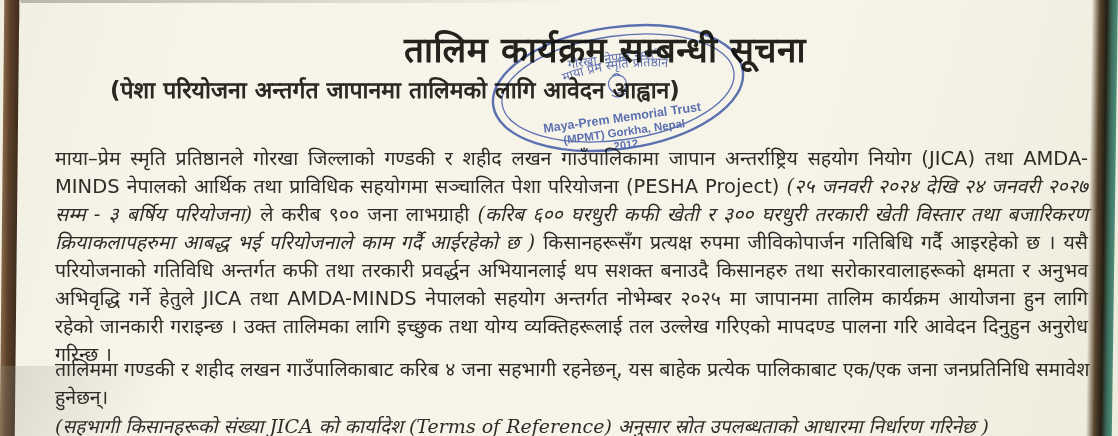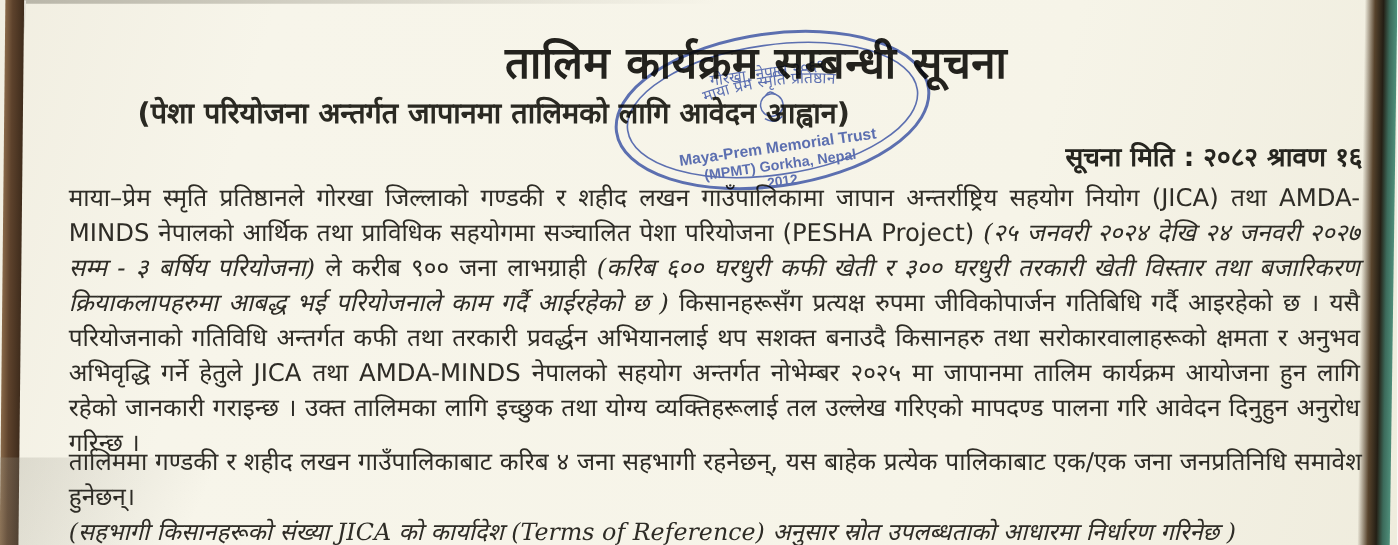--- a/index.html
+++ b/index.html
@@ -75,21 +75,20 @@
 
   <div class="top-line"></div>
   <div class="edge-left-cap"></div>
   <div class="edge-left"></div>
   <div class="edge-right"></div>
   <div class="fold-shadow"></div>
 
   <div class="content">
     <h1 class="title">तालिम कार्यक्रम सम्बन्धी सूचना</h1>
     <h2 class="subtitle">(पेशा परियोजना अन्तर्गत जापानमा तालिमको लागि आवेदन आह्वान)</h2>
-    <div class="date-line">सूचना मिति :  २०८२ श्रावण १६</div>
 
     <p class="body-par"><span class="normal">माया–प्रेम स्मृति प्रतिष्ठानले गोरखा जिल्लाको गण्डकी र शहीद लखन गाउँपालिकामा जापान अन्तर्राष्ट्रिय सहयोग नियोग (JICA) तथा AMDA-MINDS नेपालको आर्थिक तथा प्राविधिक सहयोगमा सञ्चालित पेशा परियोजना (PESHA Project) </span><span class="italic">(२५ जनवरी २०२४ देखि २४ जनवरी २०२७ सम्म - ३ बर्षिय परियोजना)</span><span class="normal"> ले करीब ९०० जना लाभग्राही </span><span class="italic">(करिब ६०० घरधुरी कफी खेती र ३०० घरधुरी तरकारी खेती विस्तार तथा बजारिकरण  क्रियाकलापहरुमा आबद्ध भई परियोजनाले काम गर्दै आईरहेको छ )</span><span class="normal"> किसानहरूसँग प्रत्यक्ष रुपमा जीविकोपार्जन गतिबिधि गर्दै आइरहेको छ । यसै परियोजनाको गतिविधि अन्तर्गत  कफी तथा तरकारी प्रवर्द्धन अभियानलाई थप सशक्त बनाउदै किसानहरु  तथा सरोकारवालाहरूको  क्षमता र अनुभव अभिवृद्धि गर्ने हेतुले JICA तथा AMDA-MINDS नेपालको सहयोग अन्तर्गत नोभेम्बर २०२५ मा जापानमा तालिम कार्यक्रम आयोजना हुन लागि रहेको जानकारी गराइन्छ । उक्त तालिमका लागि इच्छुक तथा योग्य व्यक्तिहरूलाई तल उल्लेख गरिएको मापदण्ड पालना गरि आवेदन दिनुहुन अनुरोध गरिन्छ ।</span></p>
 
     <div class="participants">
       <div class="line1">तालिममा गण्डकी र शहीद लखन गाउँपालिकाबाट करिब ४ जना सहभागी  रहनेछन्, यस बाहेक प्रत्येक पालिकाबाट एक/एक जना जनप्रतिनिधि समावेश हुनेछन्।</div>
       <div class="note italic">(सहभागी किसानहरूको संख्या JICA को कार्यादेश (Terms of Reference) अनुसार स्रोत उपलब्धताको आधारमा निर्धारण गरिनेछ )</div>
     </div>
   </div>
 
   <svg class="stamp" width="300" height="170" viewBox="0 0 300 170">

